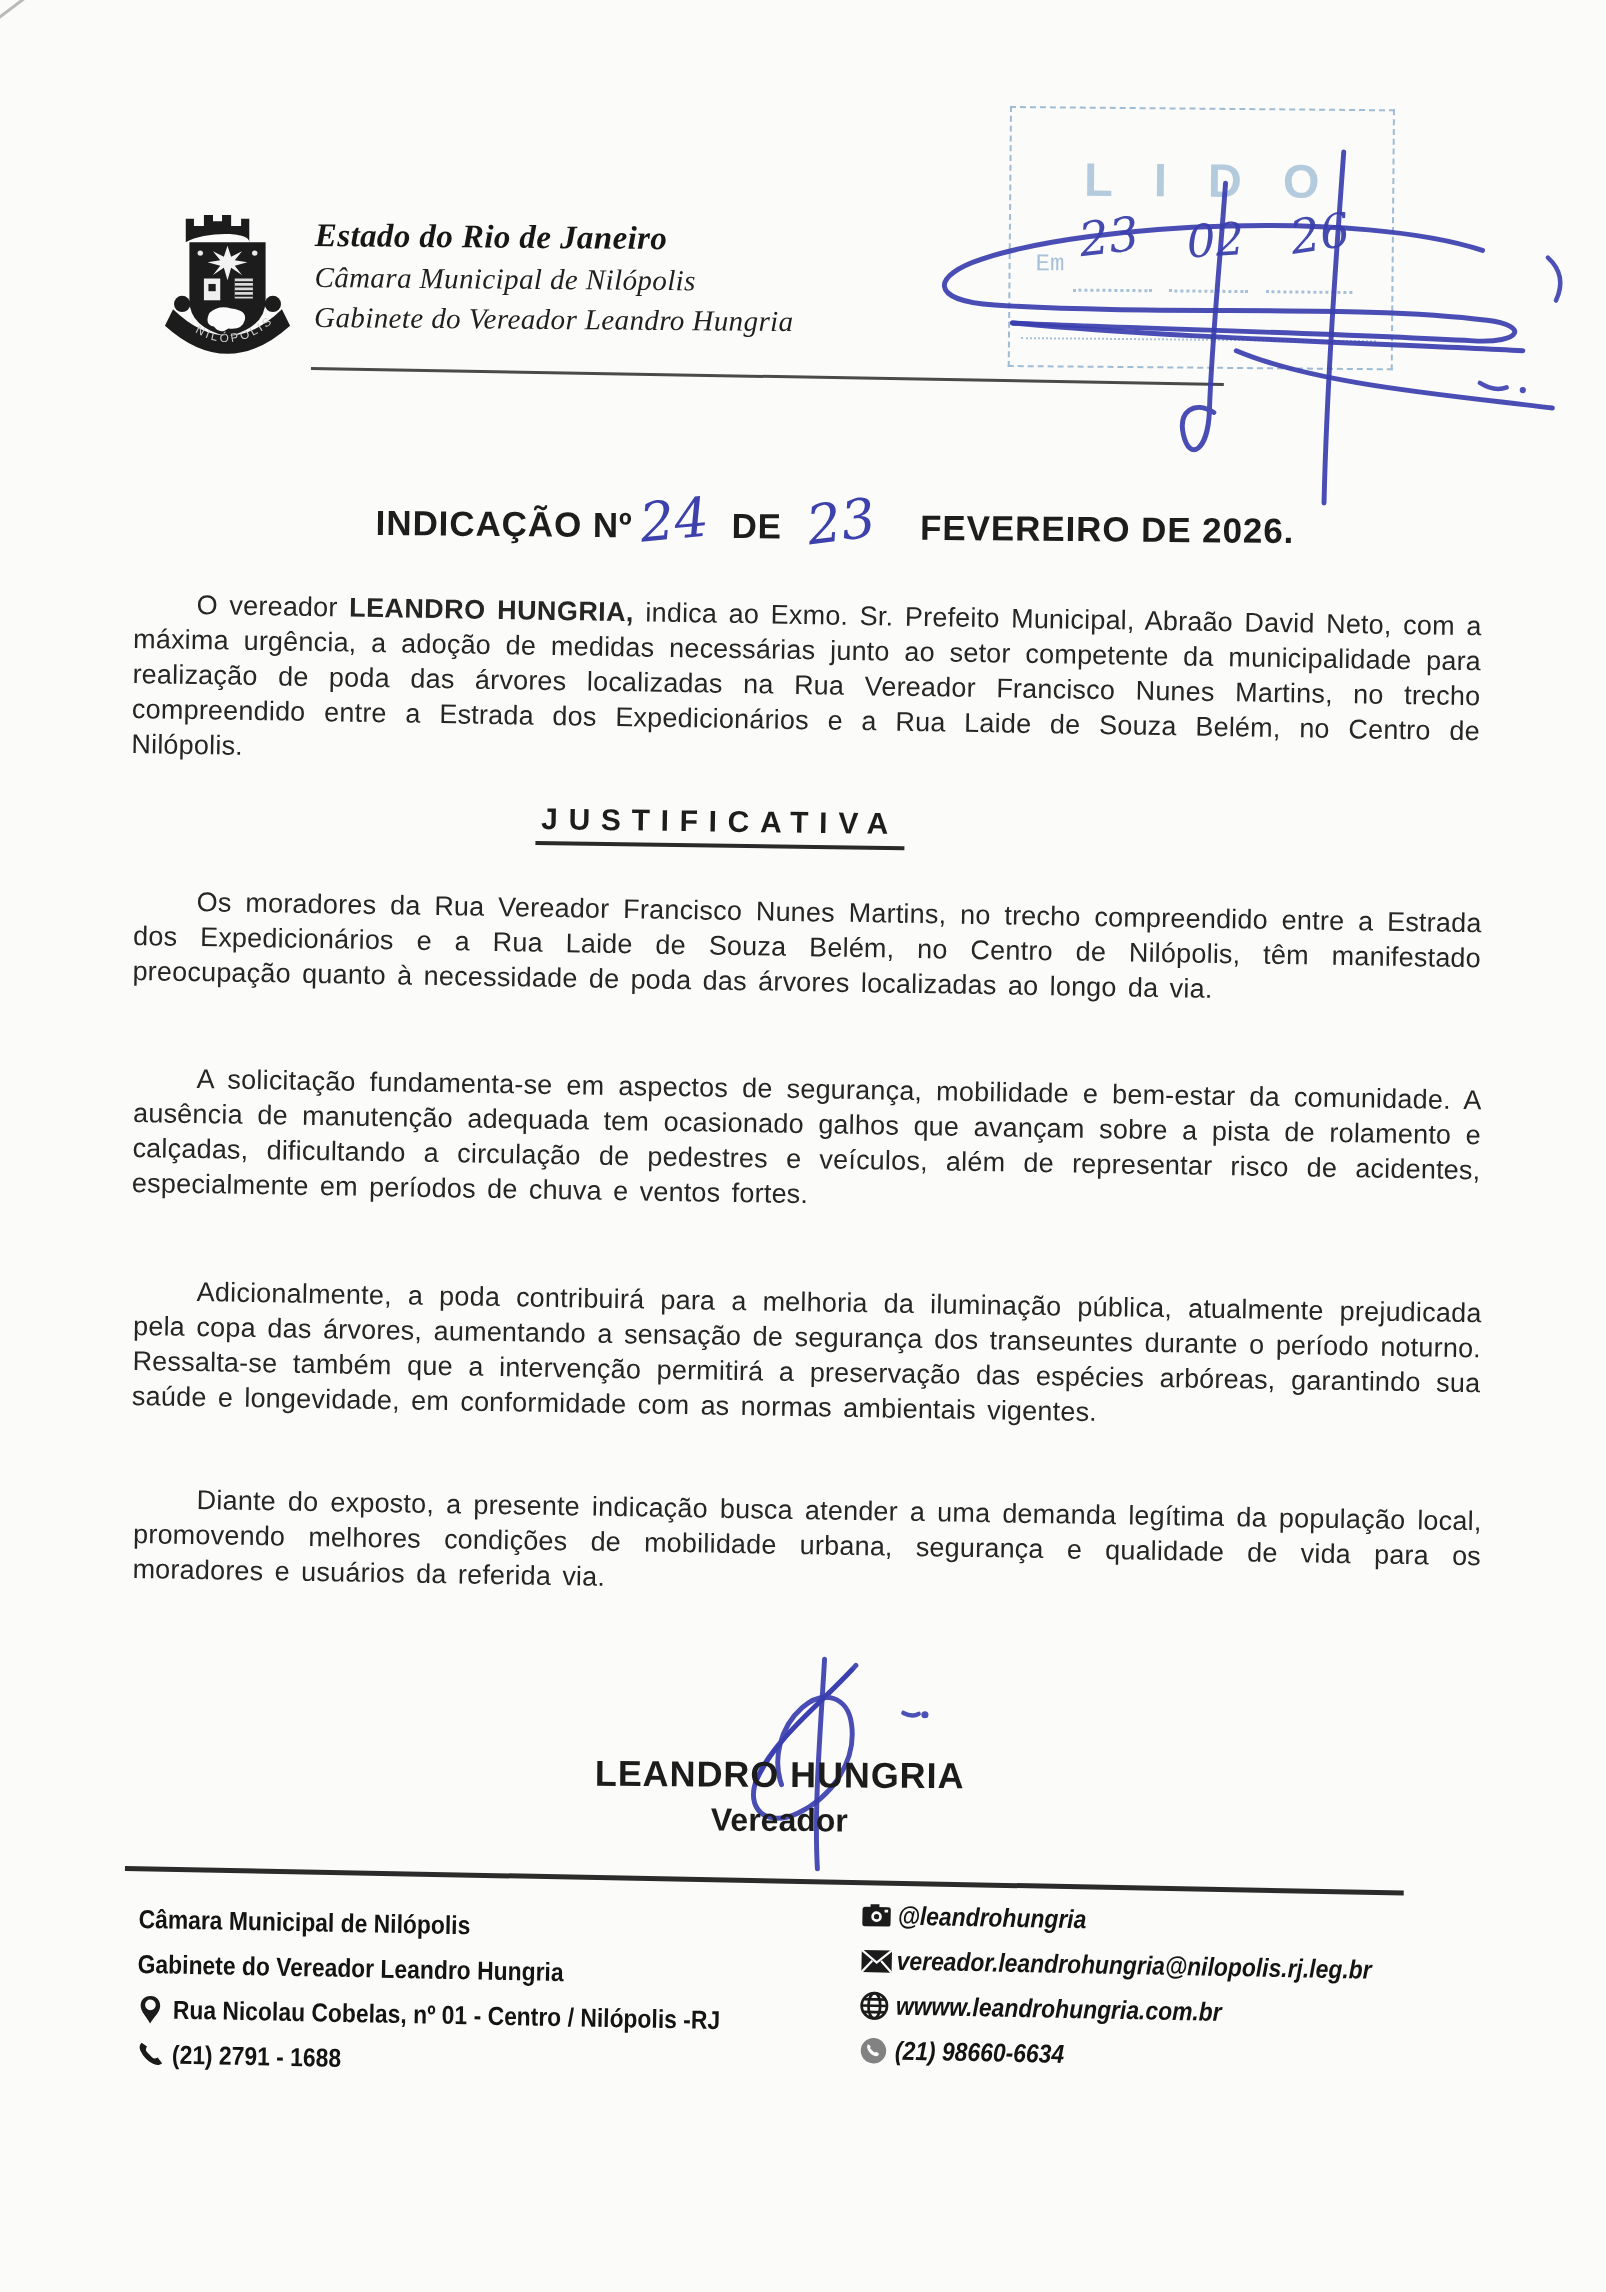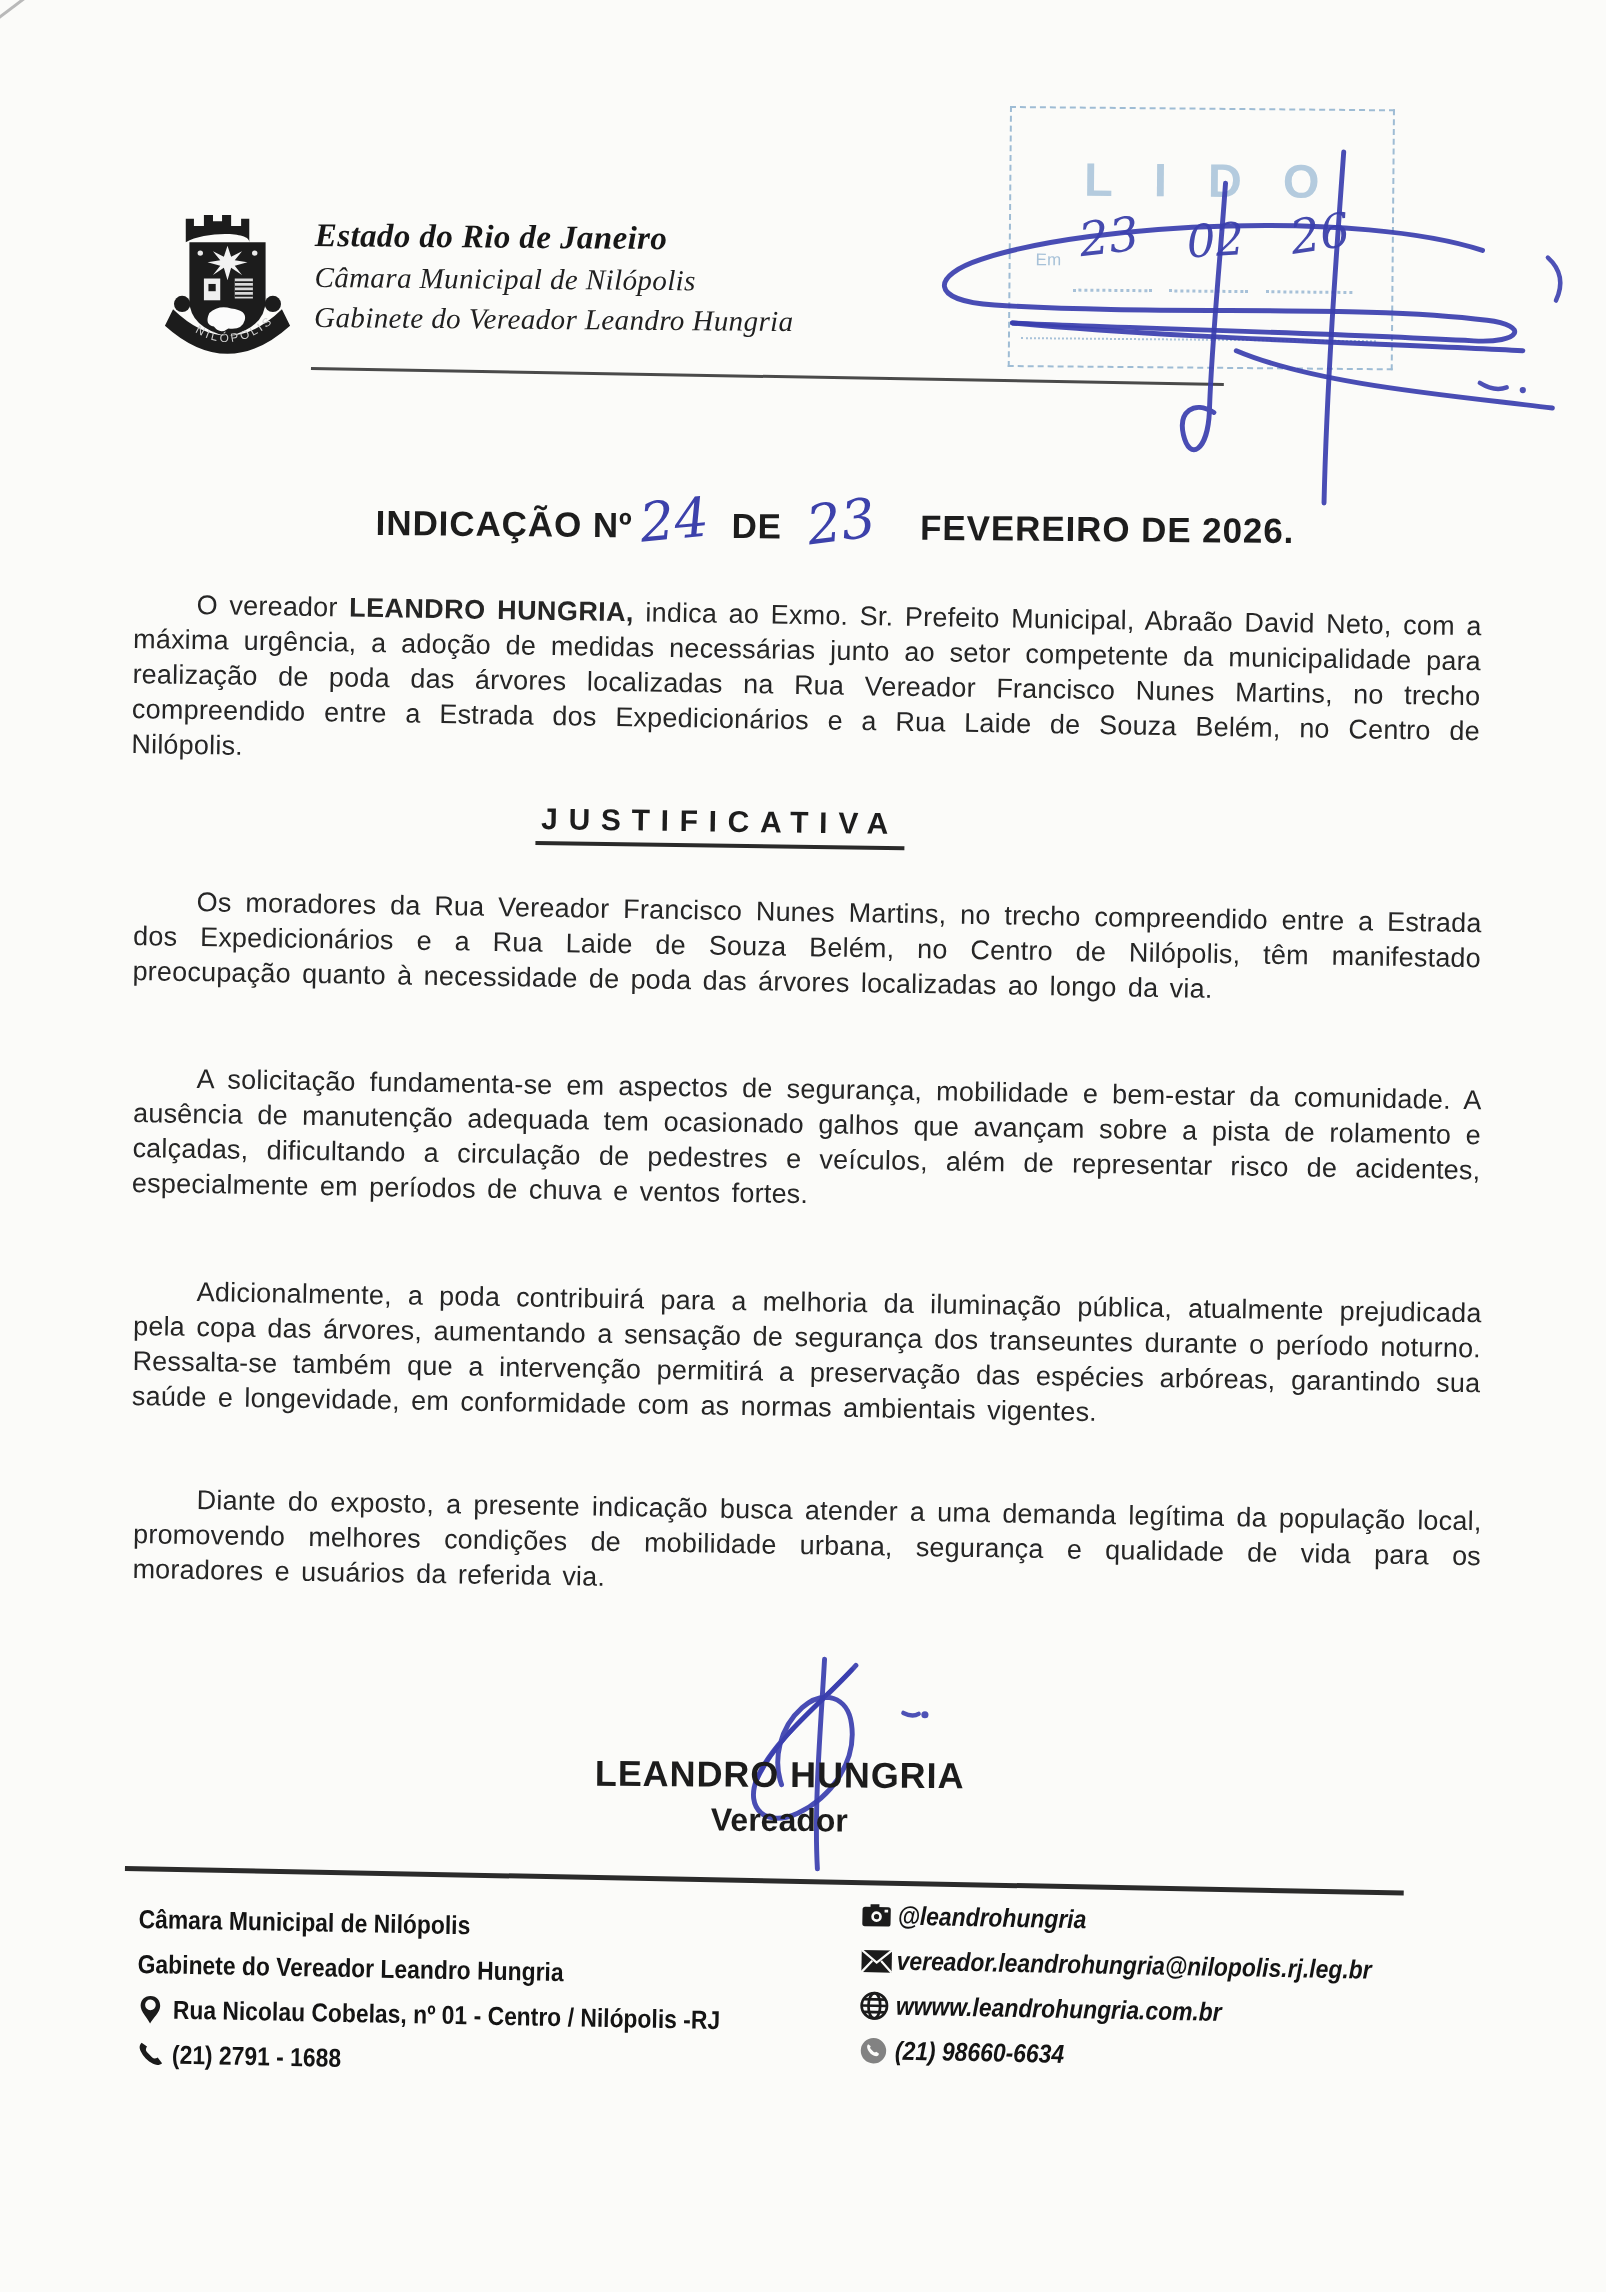--- a/index.html
+++ b/index.html
@@ -41,21 +41,21 @@
     border:2.7px dashed #9ab9d3;
     transform:rotate(0.5deg);transform-origin:0 0;
     opacity:.95;
   }
   .stamp-lido{
     position:absolute;left:0;right:0;top:43px;text-align:center;
     font-size:47px;font-weight:bold;color:#a3c0d7;
     letter-spacing:41px;text-indent:41px;opacity:.85;
   }
   .stamp-em{
-    position:absolute;left:25px;top:142px;font-size:17px;color:#9ab9d3;opacity:.9;
+    position:absolute;left:25px;top:142px;font-size:24px;color:#9ab9d3;opacity:.9;font-family:Liberation Mono, monospace;
   }
   .dotline{position:absolute;height:2.7px;border-bottom:3.6px dotted #9ab9d3;opacity:.9;}
   .dl1{left:63px;top:177px;width:79px;}
   .dl2{left:159px;top:177px;width:79px;}
   .dl3{left:256px;top:177px;width:86px;}
   .dl4{left:10.7px;top:226px;width:355px;border-bottom-width:2.7px;}
   .hand{
     font-family:"DejaVu Serif",serif;font-style:italic;
     color:#3c41ab;
   }

